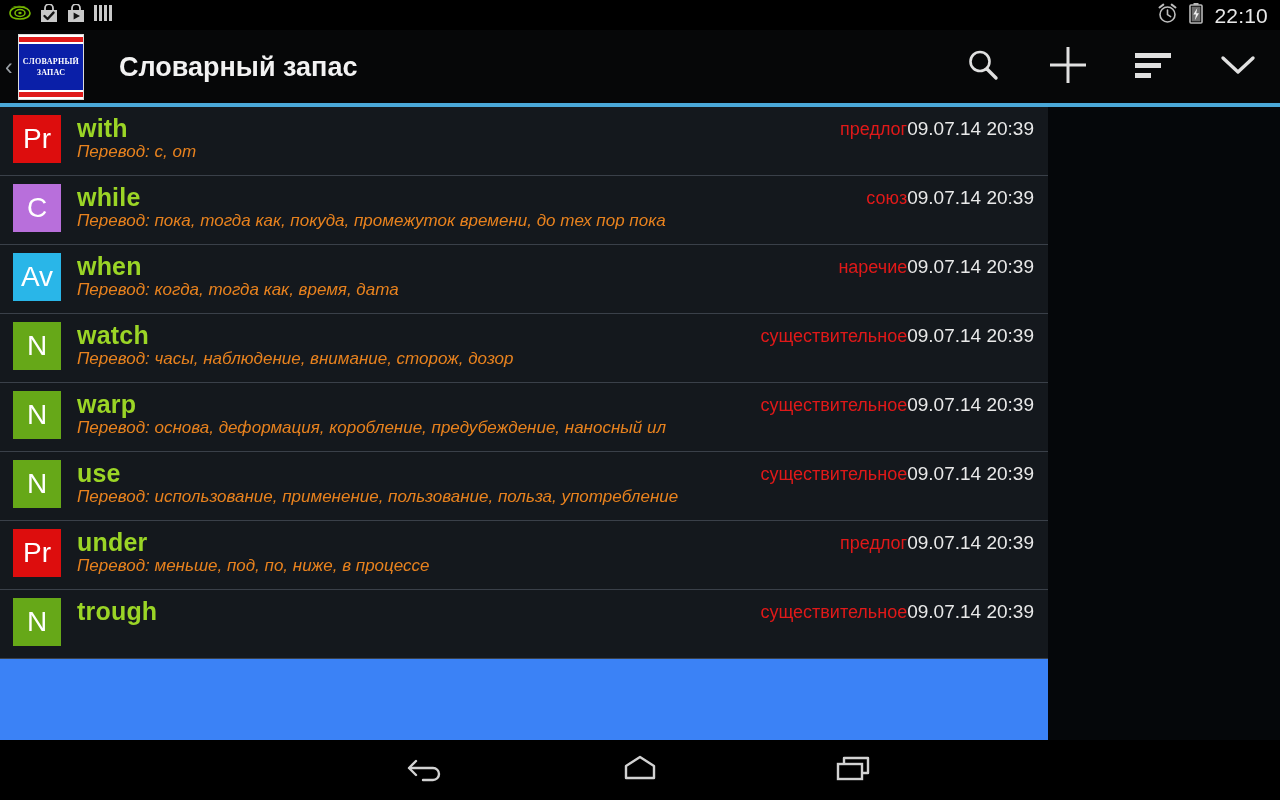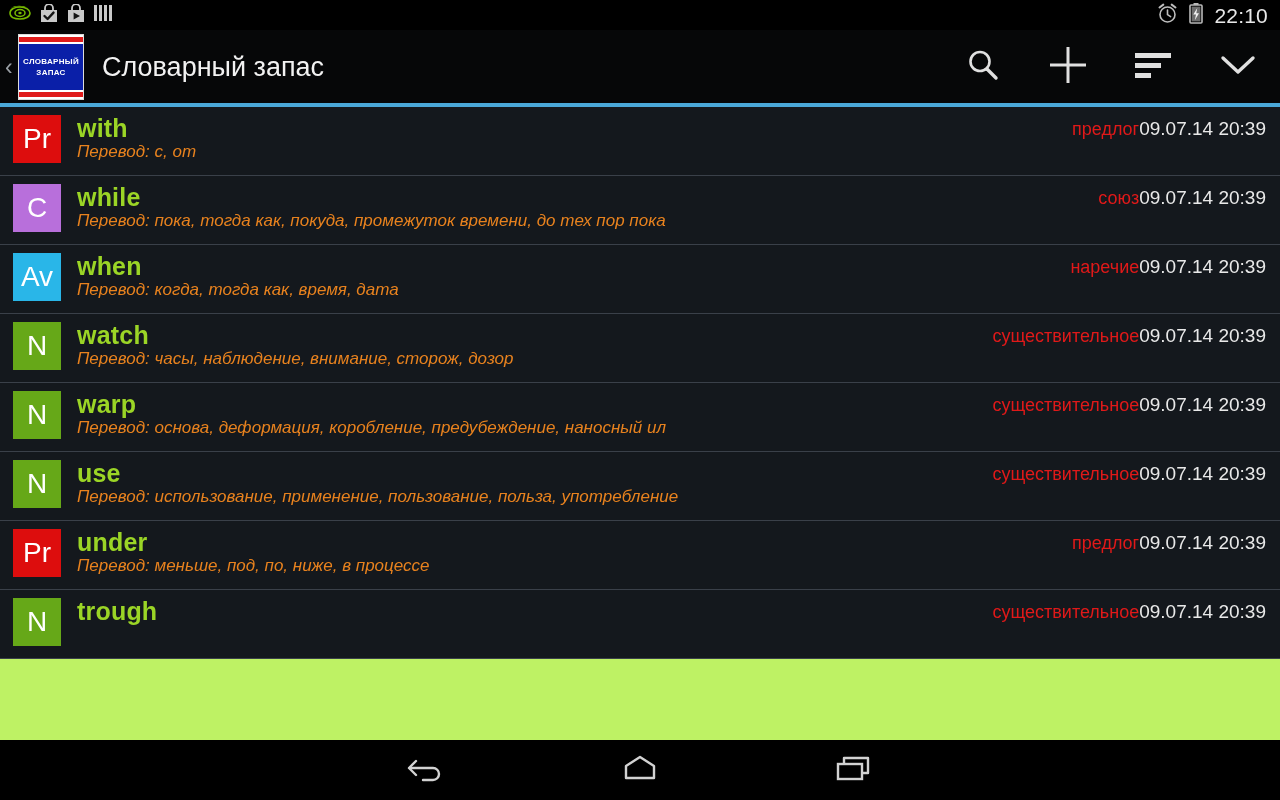--- a/index.html
+++ b/index.html
@@ -37,37 +37,37 @@
   }
   .logo-stripe-top,.logo-stripe-bot{
     height:9px; width:100%;
     background:linear-gradient(to bottom,#ffffff 0 2px,#e01b1b 2px 7px,#ffffff 7px 9px);
   }
   .logo-body{
     flex:1; background:#0a1fa8; display:flex; flex-direction:column;
     align-items:center; justify-content:center; gap:1px;
   }
   .logo-body span{
-    color:#fff; font-size:8px; font-weight:bold; letter-spacing:0.3px; line-height:1.15;
+    color:#fff; font-size:8px; font-weight:bold; letter-spacing:0.3px; line-height:1.15;font-family:Liberation Serif, serif;
   }
   .app-title{
-    color:#f2f2f2; font-size:27px; margin-left:18px; white-space:nowrap;
+    color:#f2f2f2; font-size:27px; margin-left:35px; white-space:nowrap;font-weight:bold;
   }
   .appbar-actions{ margin-left:auto; display:flex; align-items:center; }
   .action{
     width:85px; height:74px; display:flex; align-items:center; justify-content:center;
   }
   .accent-line{
     position:absolute; top:103px; left:0; width:1280px; height:4px; background:#4aa8d8;
   }
 
   
   .list{
-    position:absolute; top:107px; left:0; width:1280px; height:633px;
-    background:#bef264; overflow:hidden;
+    position:absolute; top:107px; left:0; width:1048px; height:633px;
+    background:#3b82f6; overflow:hidden;
   }
   .row{
     position:relative; height:69px; background:#14181d;
     border-bottom:1px solid #3a4049;
     display:flex; align-items:flex-start; padding:6px 0 0 0;
   }
   .badge{
     width:48px; height:48px; margin-left:13px; margin-top:2px; flex:none;
     display:flex; align-items:center; justify-content:center;
     color:#fff; font-size:28px; line-height:1; font-weight:normal;

